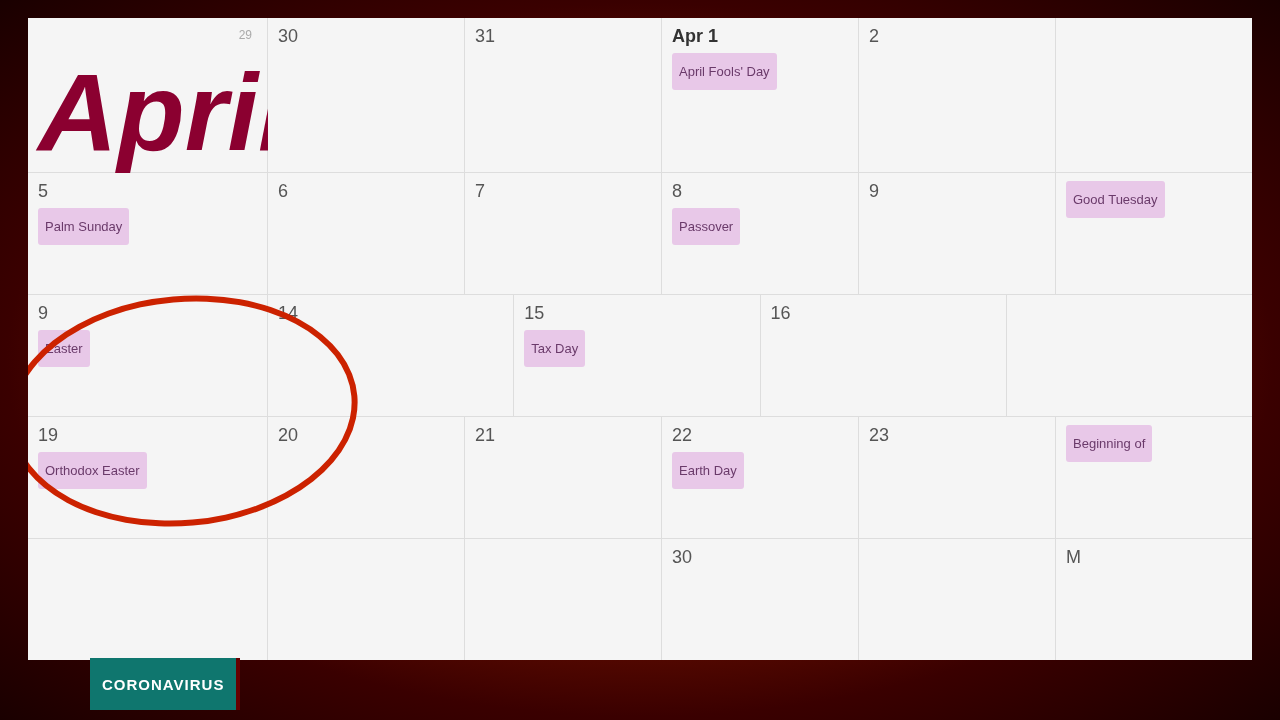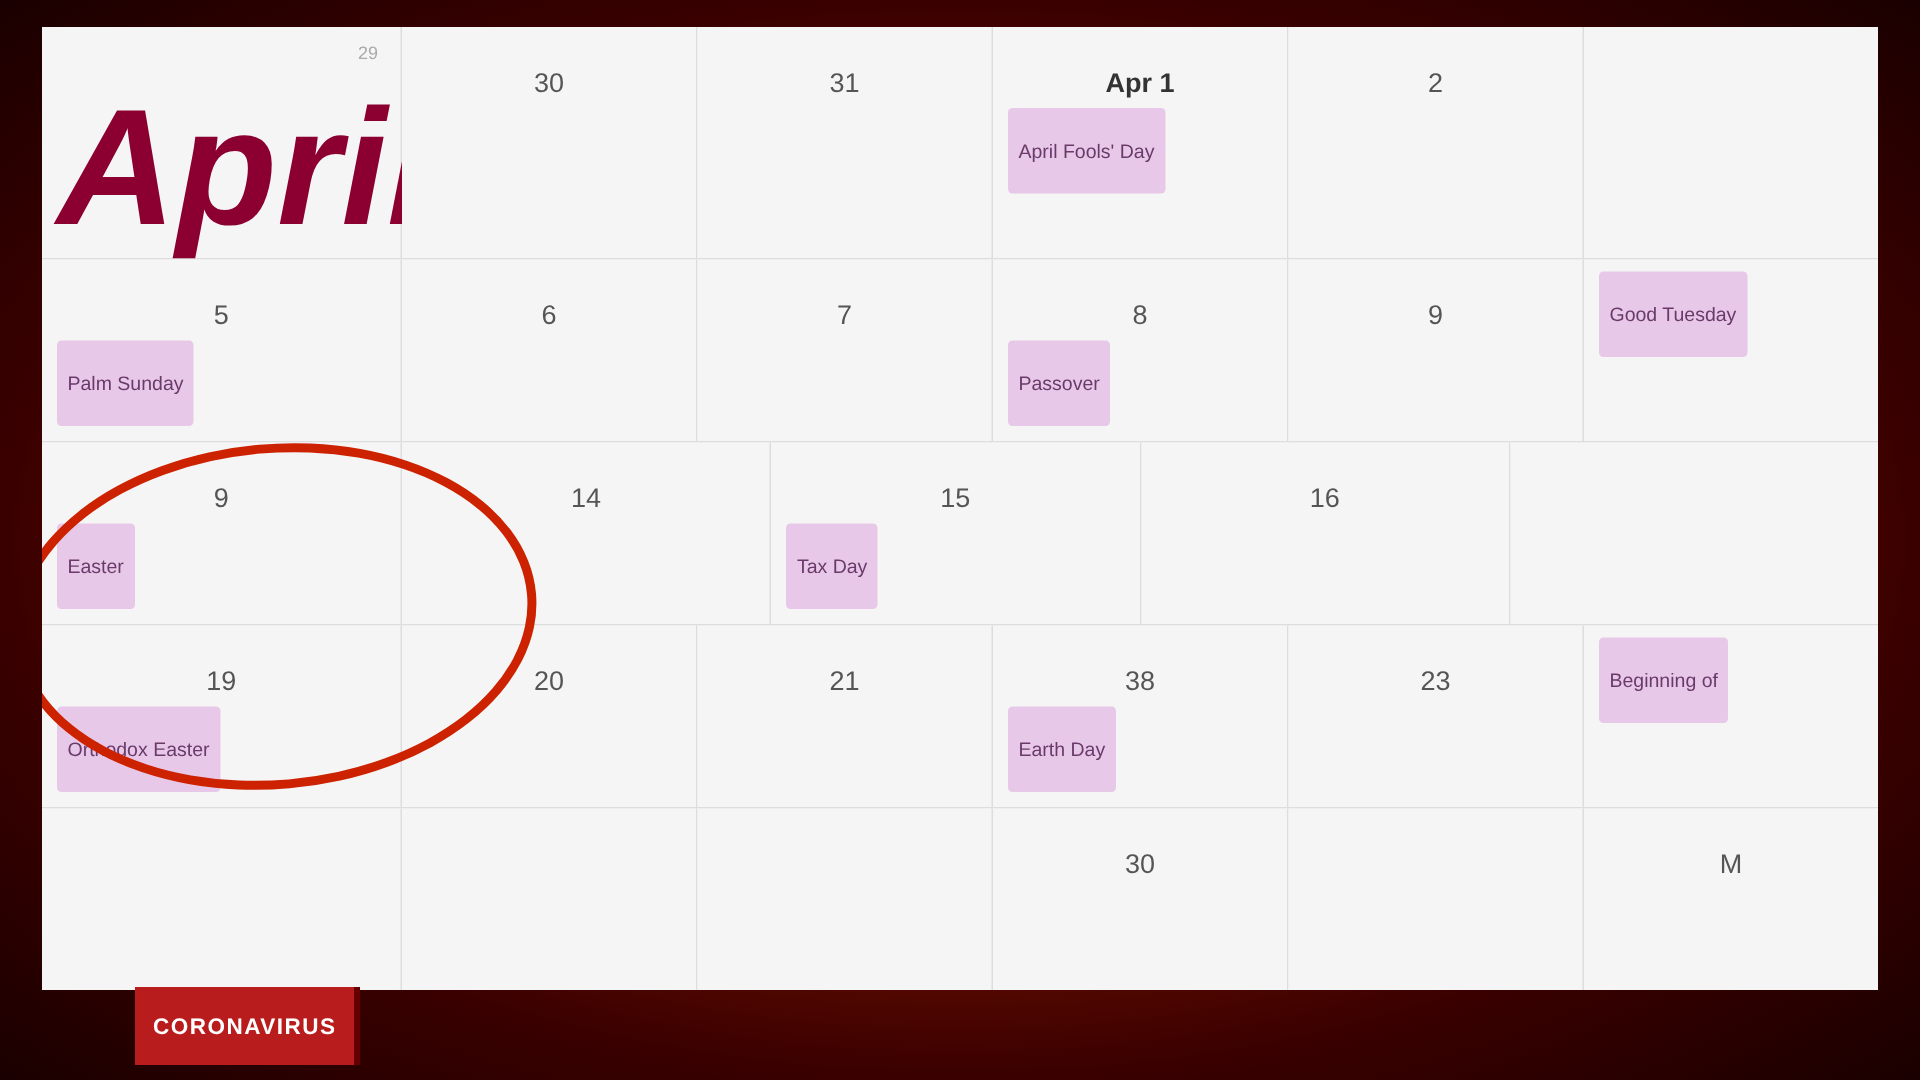--- a/index.html
+++ b/index.html
@@ -76,35 +76,34 @@
       background: #f5f5f5;
     }
 
     .calendar-cell:last-child {
       border-right: none;
     }
 
     .cell-date {
       font-size: 18px;
       color: #555;
-      text-align: center;
+      text-align: left;
       margin-bottom: 6px;
-      margin-top: 19px;
     }
 
     .cell-date.dark {
       color: #333;
       font-weight: bold;
     }
 
     .event-badge {
       background: #e8c8e8;
       color: #6a3a6a;
       font-size: 13px;
-      padding: 21px 7px;
+      padding: 11px 7px;
       border-radius: 3px;
       display: inline-block;
       white-space: nowrap;
     }
 
     
     .calendar-row {
       display: flex;
       flex: 1;
       border-bottom: 1px solid #ddd;
@@ -134,21 +133,21 @@
       bottom: 10px;
       left: 90px;
       right: 90px;
       height: 52px;
       z-index: 20;
       display: flex;
       align-items: stretch;
     }
 
     .ticker-label {
-      background: #b91c1c;
+      background: #0f766e;
       color: white;
       font-size: 15px;
       font-weight: 900;
       padding: 0 12px;
       display: flex;
       align-items: center;
       letter-spacing: 1px;
       min-width: 130px;
       justify-content: center;
       text-transform: uppercase;
@@ -262,21 +261,21 @@
         <div class="cell-date">19</div>
         <span class="event-badge">Orthodox Easter</span>
       </div>
       <div class="calendar-cell">
         <div class="cell-date">20</div>
       </div>
       <div class="calendar-cell">
         <div class="cell-date">21</div>
       </div>
       <div class="calendar-cell">
-        <div class="cell-date">38</div>
+        <div class="cell-date">22</div>
         <span class="event-badge">Earth Day</span>
       </div>
       <div class="calendar-cell">
         <div class="cell-date">23</div>
       </div>
       <div class="calendar-cell">
         <span class="event-badge">Beginning of</span>
       </div>
     </div>
 

